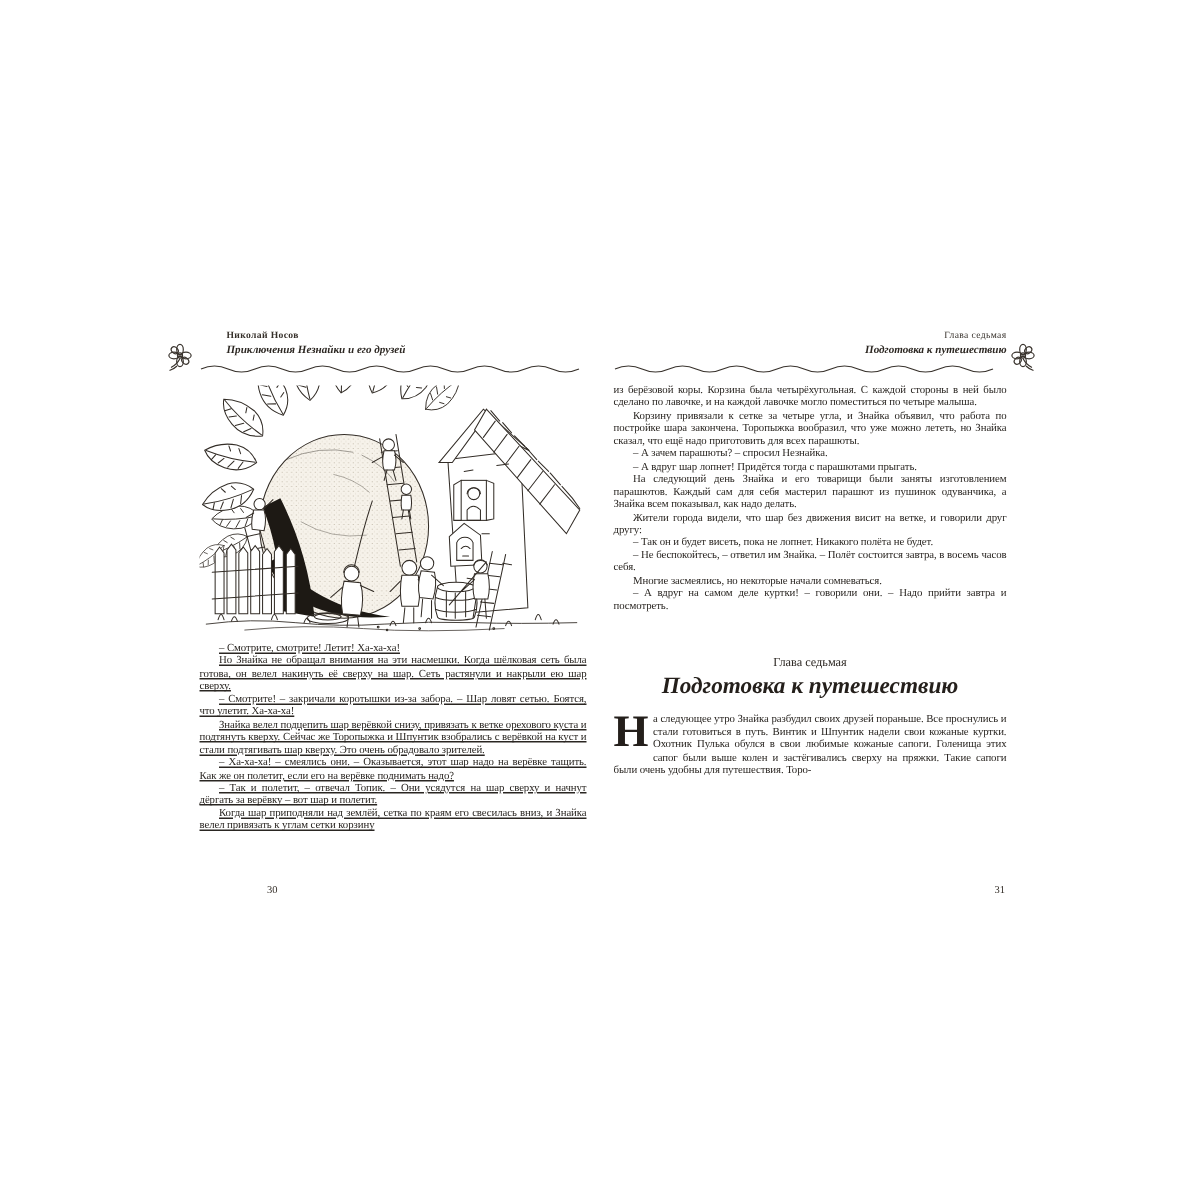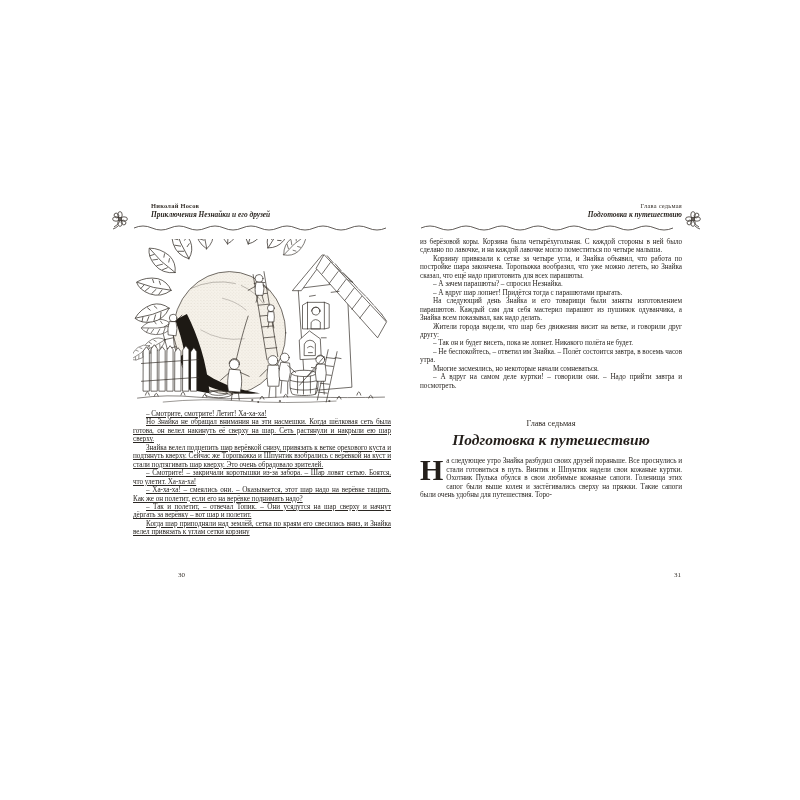--- a/index.html
+++ b/index.html
@@ -1,20 +1,20 @@
 <!DOCTYPE html>
 <html><head>
 <meta charset="utf-8">
 <style>
   html,body{margin:0;padding:0;}
   body{
     width:800px;height:800px;background:#ffffff;position:relative;overflow:hidden;
     font-family:"Liberation Serif", serif;color:#2a2622;
   }
-  .spread{position:absolute;left:133px;top:202px;display:flex;gap:29px;}
+  .spread{position:absolute;left:133px;top:220px;display:flex;gap:18px;}
   .page{position:relative;width:258px;}
   .page.right{width:262px;}
 
   
   .running-head{min-height:20px;}
   .rh-l1{font-size:6.4px;line-height:7.5px;letter-spacing:.25px;font-weight:bold;color:#36302a;}
   .rh-l2{font-size:7.4px;line-height:9px;font-weight:bold;font-style:italic;color:#2c2722;}
   .left .running-head{padding-left:18px;text-align:left;}
   .right .running-head{text-align:right;}
 
@@ -200,22 +200,22 @@
             <circle cx="148" cy="164" r="0.6"></circle>
               <circle cx="198" cy="164" r="0.6"></circle>
           </g>
         </g>
       </svg>
     </div>
 
     <div class="text-block">
         <p class="para">– Смотрите, смотрите! Летит! Ха-ха-ха!</p>
         <p class="para">Но Знайка не обращал внимания на эти насмешки. Когда шёлковая сеть была готова, он велел накинуть её сверху на шар. Сеть растянули и накрыли ею шар сверху.</p>
+        <p class="para">– Смотрите! – закричали коротышки из-за забора. – Шар ловят сетью. Боятся, что улетит. Ха-ха-ха!</p>
         <p class="para">Знайка велел подцепить шар верёвкой снизу, привязать к ветке орехового куста и подтянуть кверху. Сейчас же Торопыжка и Шпунтик взобрались с верёвкой на куст и стали подтягивать шар кверху. Это очень обрадовало зрителей.</p>
-        <p class="para">– Смотрите! – закричали коротышки из-за забора. – Шар ловят сетью. Боятся, что улетит. Ха-ха-ха!</p>
         <p class="para">– Ха-ха-ха! – смеялись они. – Оказывается, этот шар надо на верёвке тащить. Как же он полетит, если его на верёвке поднимать надо?</p>
         <p class="para">– Так и полетит, – отвечал Топик. – Они усядутся на шар сверху и начнут дёргать за верёвку – вот шар и полетит.</p>
         <p class="para">Когда шар приподняли над землёй, сетка по краям его свесилась вниз, и Знайка велел привязать к углам сетки корзину</p>
       </div>
     <div class="pagenum">30</div>
   </div>
 
   <div class="page right">
     <div class="running-head">
       <div class="rh-l1" style="font-weight:normal">Глава седьмая</div>
@@ -240,21 +240,21 @@
     </div>
 
     <div class="text-block">
         <p class="para noindent">из берёзовой коры. Корзина была четырёхугольная. С каждой стороны в ней было сделано по лавочке, и на каждой лавочке могло поместиться по четыре малыша.</p>
         <p class="para">Корзину привязали к сетке за четыре угла, и Знайка объявил, что работа по постройке шара закончена. Торопыжка вообразил, что уже можно лететь, но Знайка сказал, что ещё надо приготовить для всех парашюты.</p>
         <p class="para">– А зачем парашюты? – спросил Незнайка.</p>
         <p class="para">– А вдруг шар лопнет! Придётся тогда с парашютами прыгать.</p>
         <p class="para">На следующий день Знайка и его товарищи были заняты изготовлением парашютов. Каждый сам для себя мастерил парашют из пушинок одуванчика, а Знайка всем показывал, как надо делать.</p>
         <p class="para">Жители города видели, что шар без движения висит на ветке, и говорили друг другу:</p>
         <p class="para">– Так он и будет висеть, пока не лопнет. Никакого полёта не будет.</p>
-        <p class="para">– Не беспокойтесь, – ответил им Знайка. – Полёт состоится завтра, в восемь часов утра.</p>
+        <p class="para">– Не беспокойтесь, – ответил им Знайка. – Полёт состоится завтра, в восемь часов себя.</p>
         <p class="para">Многие засмеялись, но некоторые начали сомневаться.</p>
         <p class="para">– А вдруг на самом деле куртки! – говорили они. – Надо прийти завтра и посмотреть.</p>
       </div>
 
     <div class="chapter">
       <div class="kicker">Глава седьмая</div>
       <div class="ch-title">Подготовка к путешествию</div>
     </div>
 
     <div class="opening">

